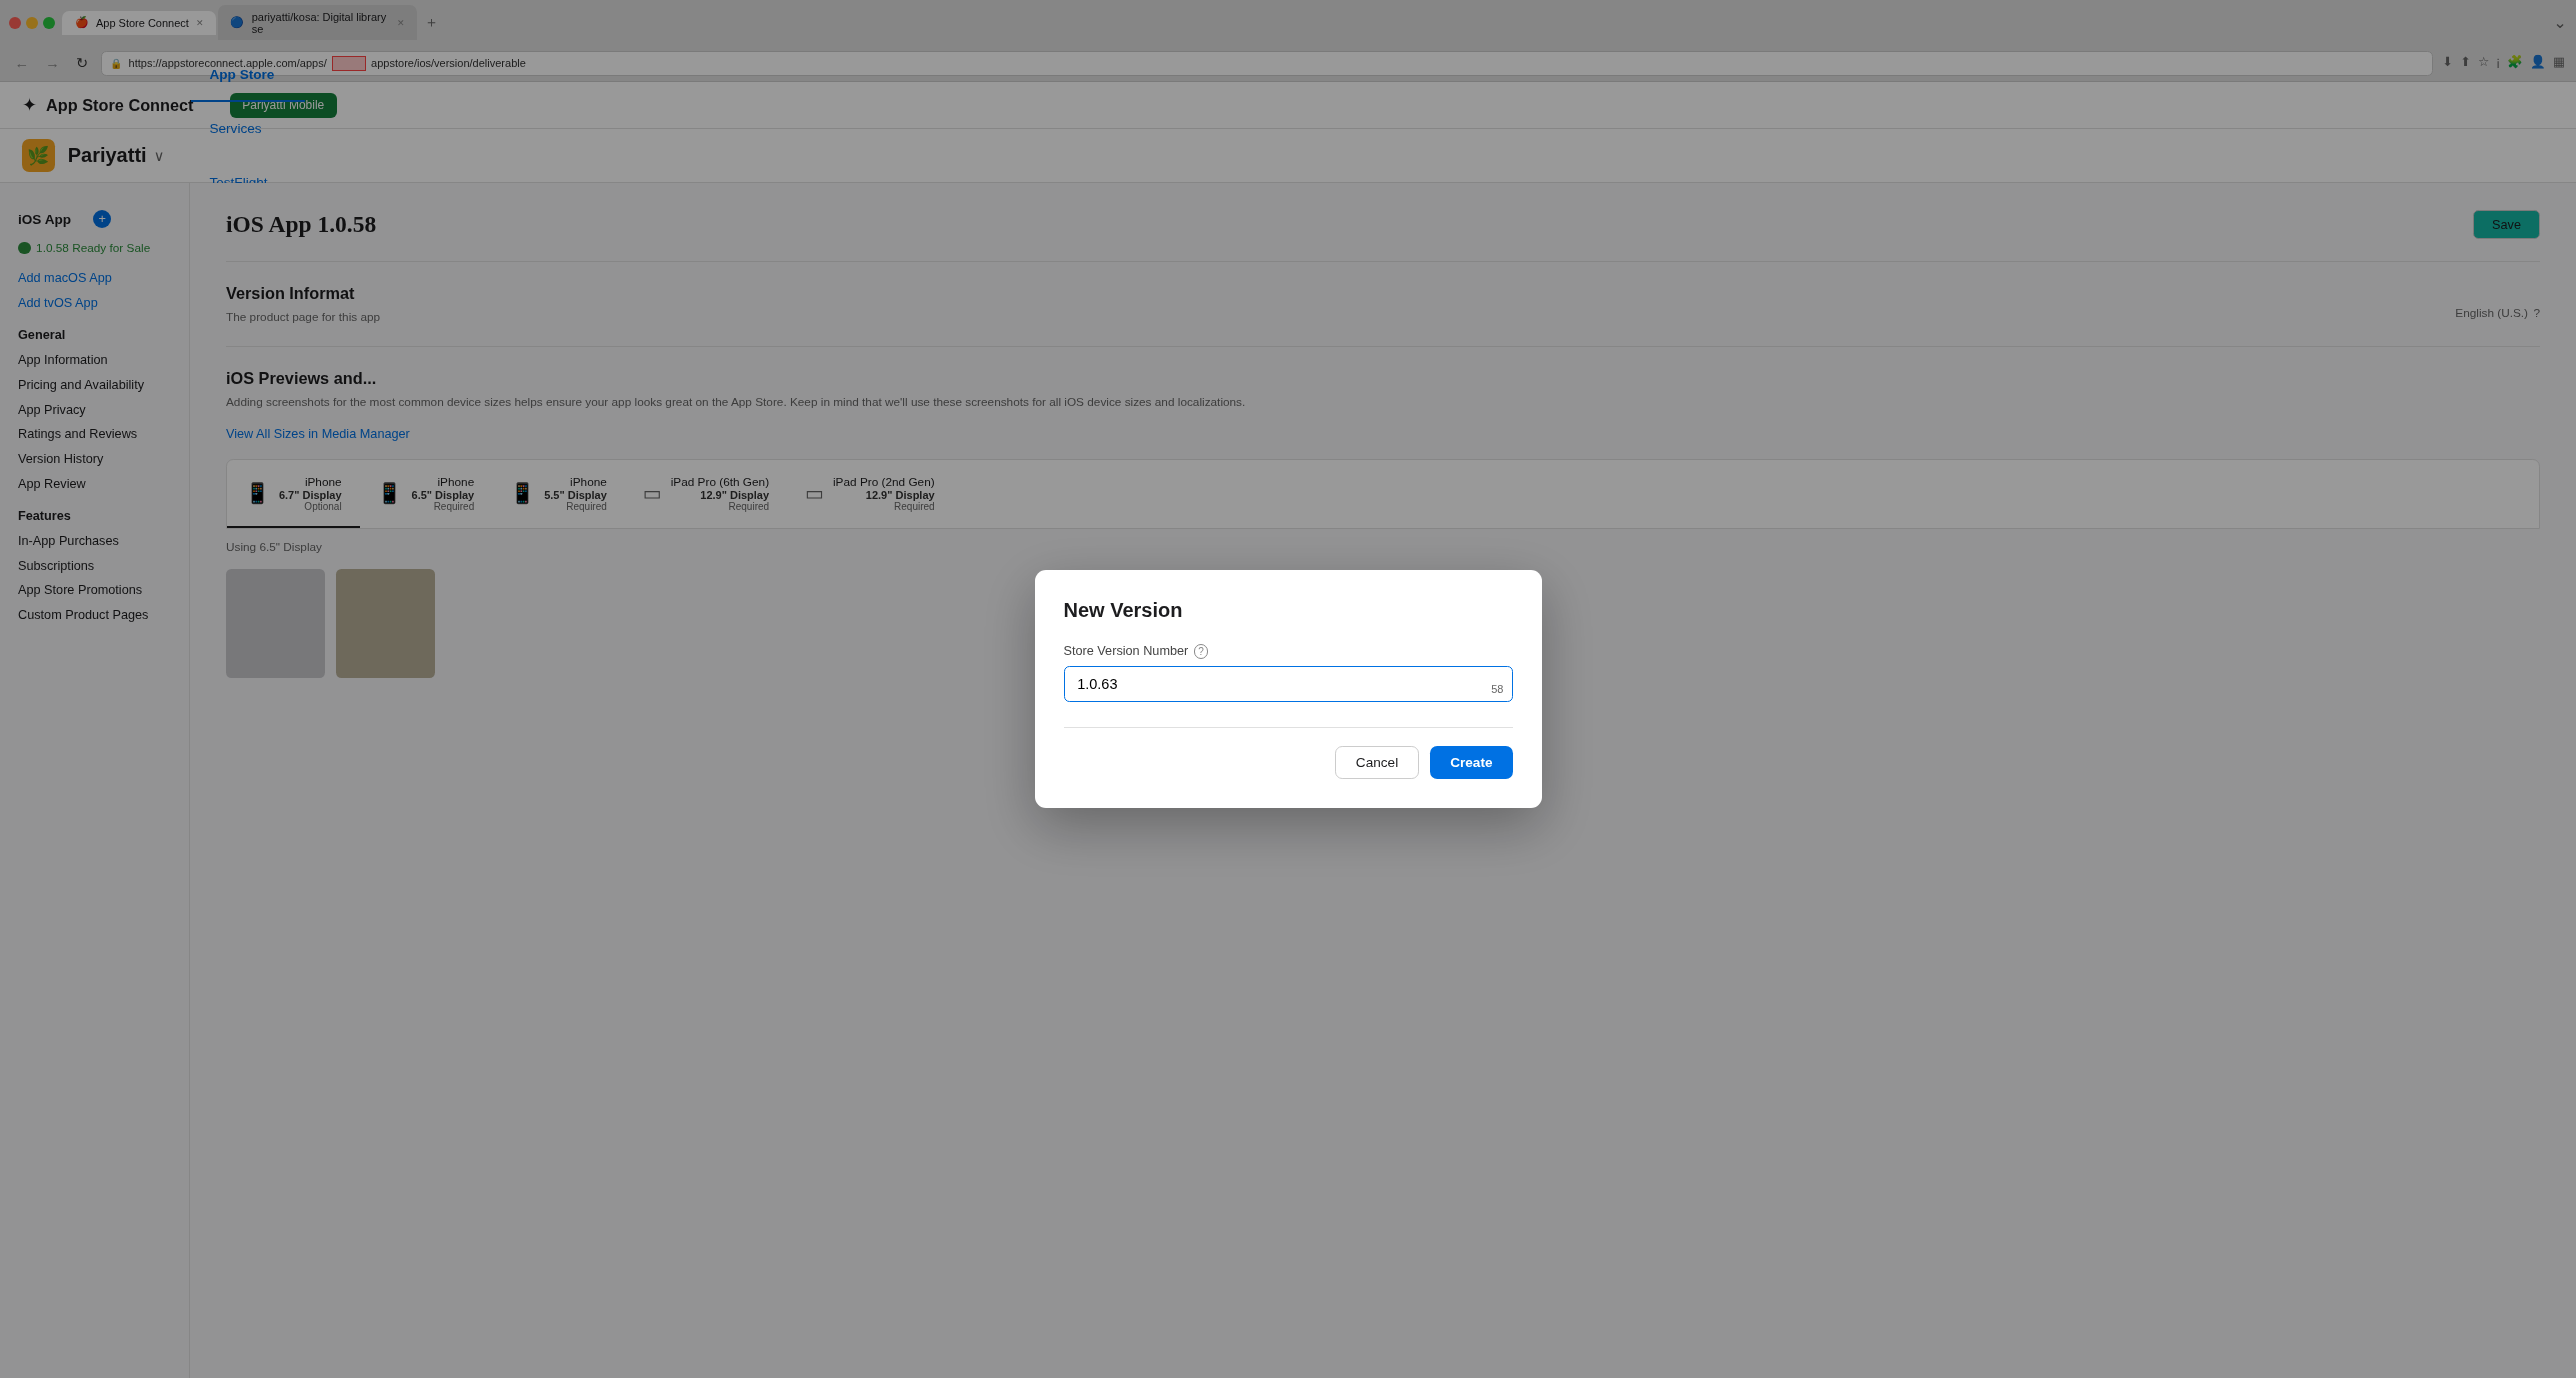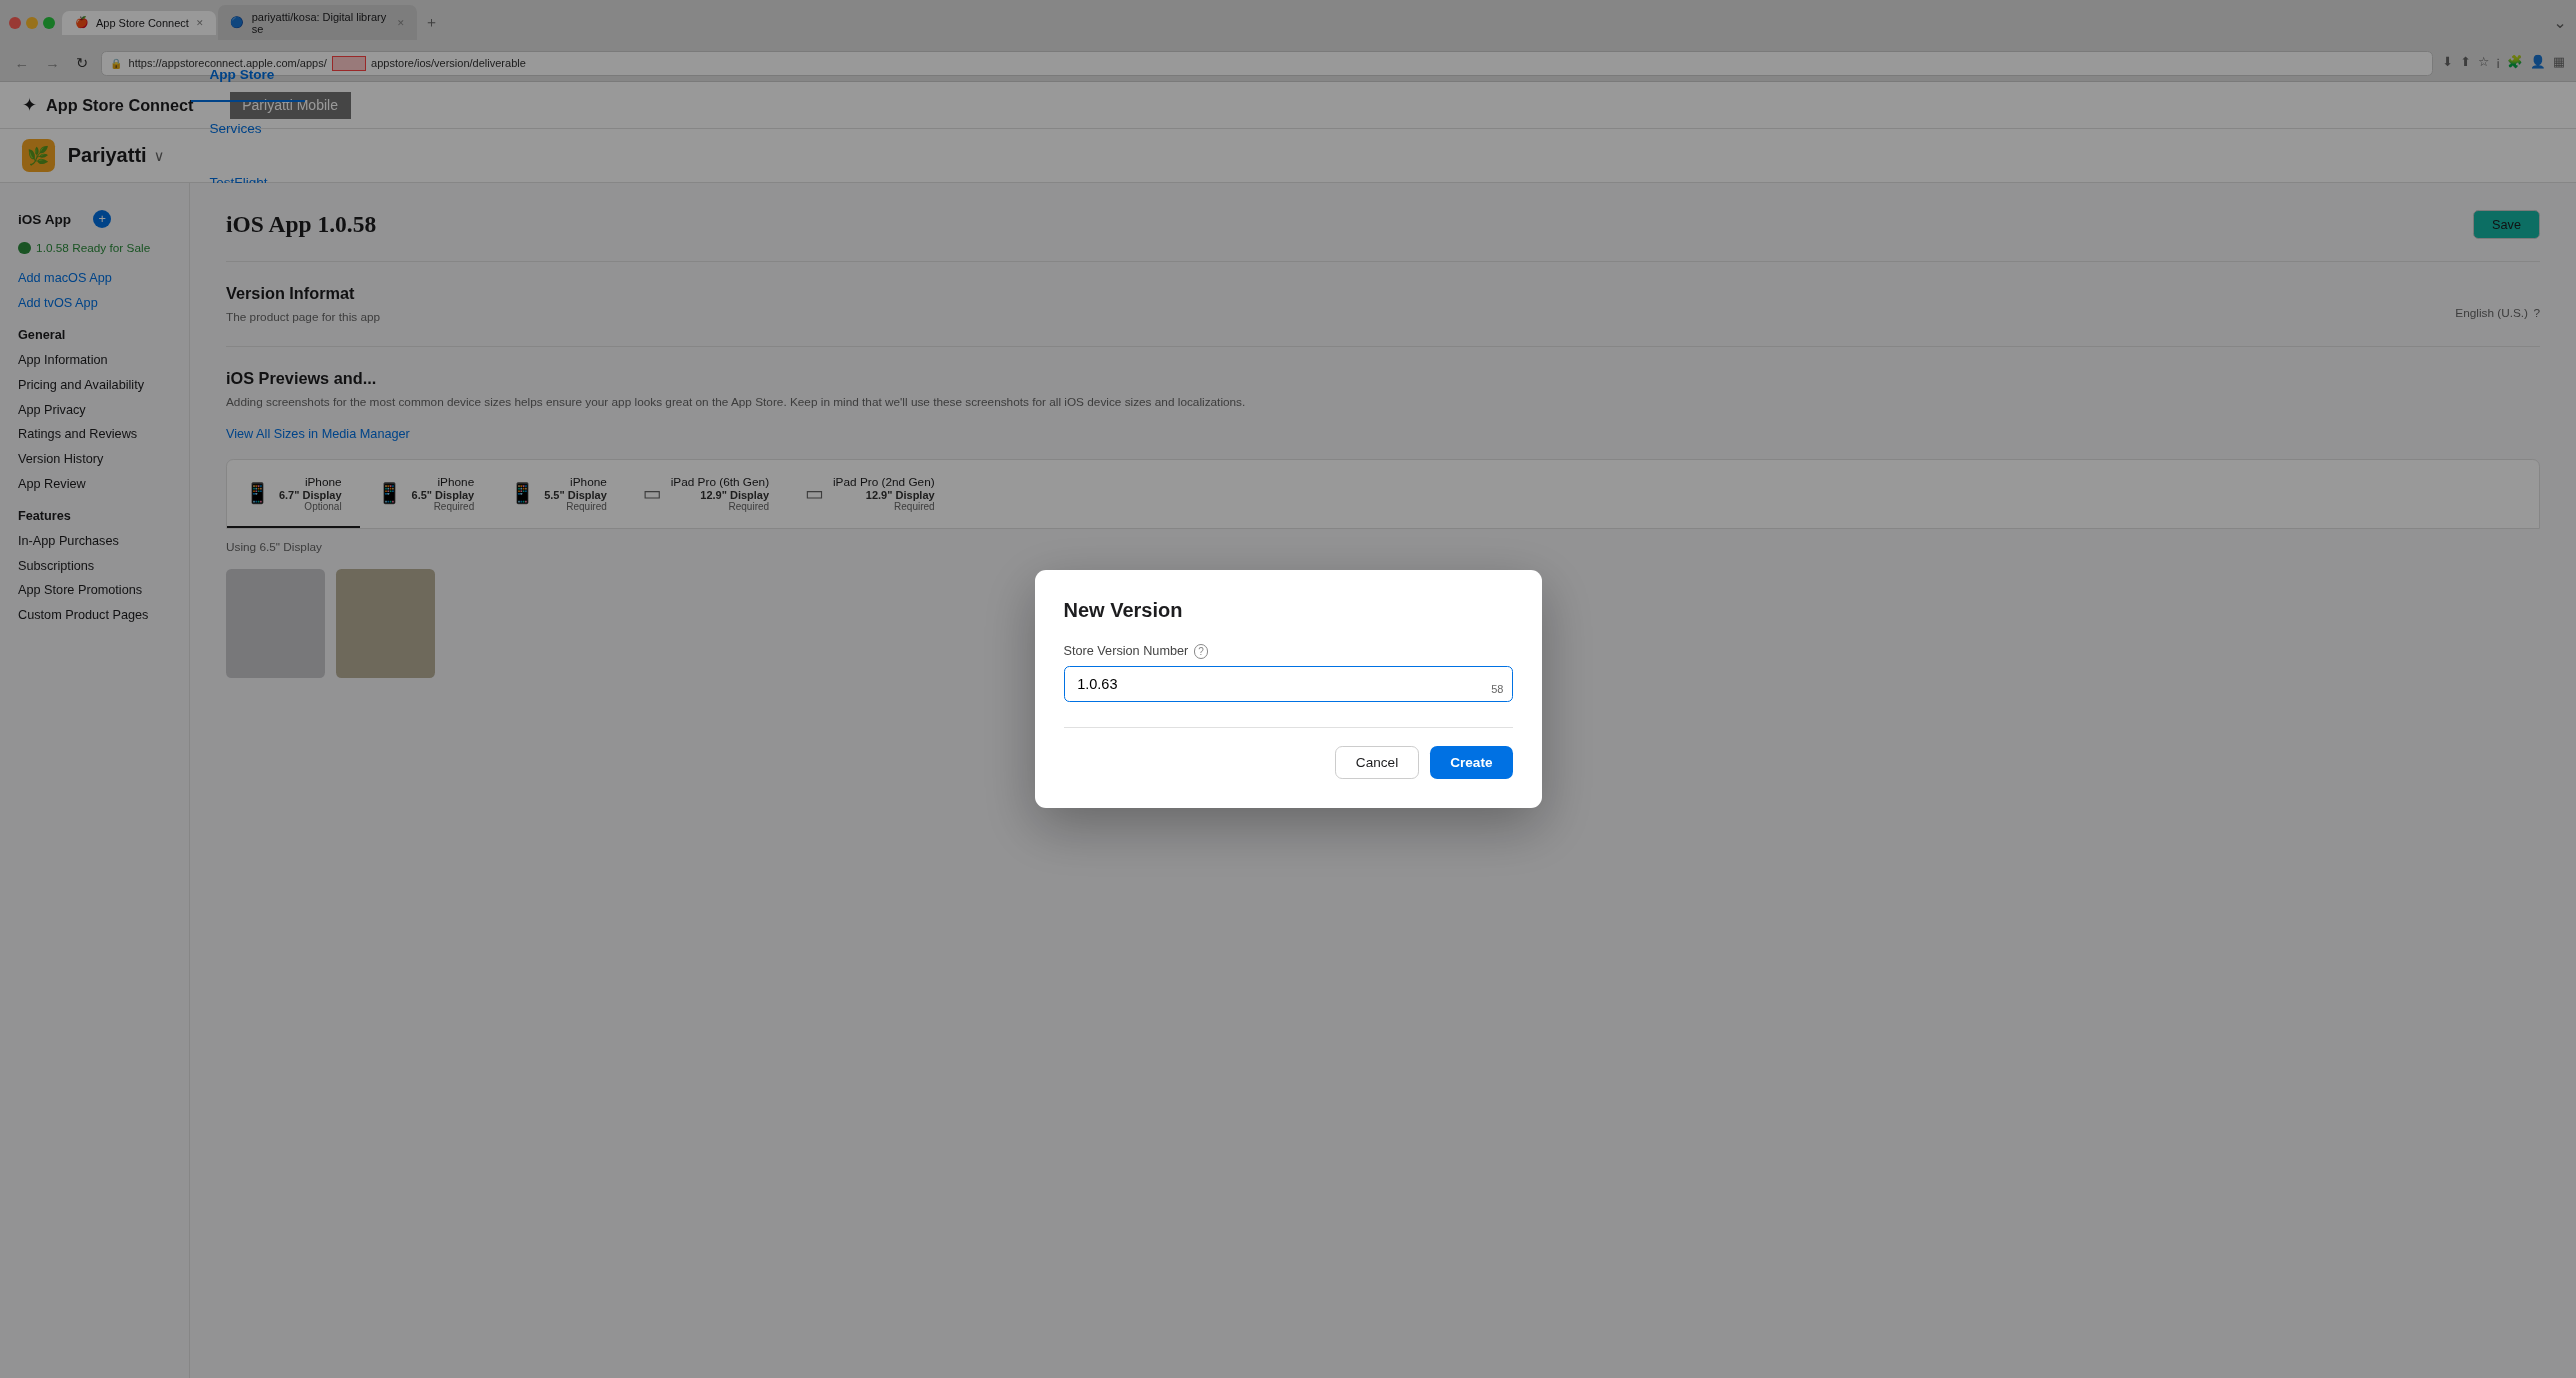--- a/index.html
+++ b/index.html
@@ -29,21 +29,21 @@
     .nav-actions { display: flex; gap: 7.2px; color: #666; font-size: 12.7px; }
     .browser-overflow { color: #666; font-size: 16.3px; }
 
     
     .app-header { background: #fff; border-bottom: 0.9px solid #e0e0e0; display: flex; align-items: center; padding: 0 22px; height: 47px; }
     .app-logo { display: flex; align-items: center; gap: 9px; margin-right: 36px; }
     .app-logo-icon { font-size: 18px; }
     .app-logo-text { font-size: 16.3px; font-weight: 600; color: #1d1d1f; }
     .header-nav { display: flex; gap: 29px; flex: 1; }
     .header-nav-item { font-size: 12.7px; color: #1d1d1f; text-decoration: none; cursor: pointer; padding: 14.5px 0; }
-    .header-user { background: #737373; color: #fff; padding: 5.4px 12.7px; border-radius: 0; font-size: 14px; font-weight: 500; }
+    .header-user { background: #15803d; color: #fff; padding: 5.4px 12.7px; border-radius: 6px; font-size: 12px; font-weight: 500; }
 
     
     .app-subheader { background: #fff; border-bottom: 0.9px solid #e0e0e0; padding: 0 22px; display: flex; align-items: center; height: 54px; }
     .app-icon { width: 33px; height: 33px; background: #f5a623; border-radius: 7.2px; display: flex; align-items: center; justify-content: center; font-size: 18px; margin-right: 12.7px; }
     .app-name { font-size: 20px; font-weight: 700; color: #1d1d1f; margin-right: 7.2px; }
     .app-chevron { color: #666; font-size: 14.5px; cursor: pointer; }
     .app-tabs { display: flex; gap: 0; margin-left: 27px; flex-direction: column; }
     .app-tab { font-size: 13.6px; color: #0071e3; padding: 0 18px; height: 54px; line-height: 54px; cursor: pointer; text-decoration: none; border-bottom: 2.7px solid transparent; }
     .app-tab.active { border-bottom: 2.7px solid #0071e3; font-weight: 600; }
 

